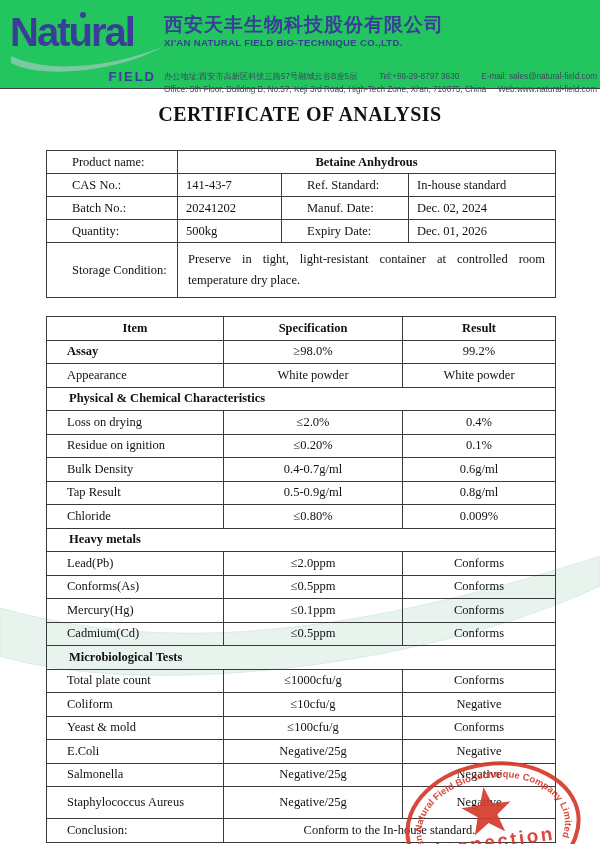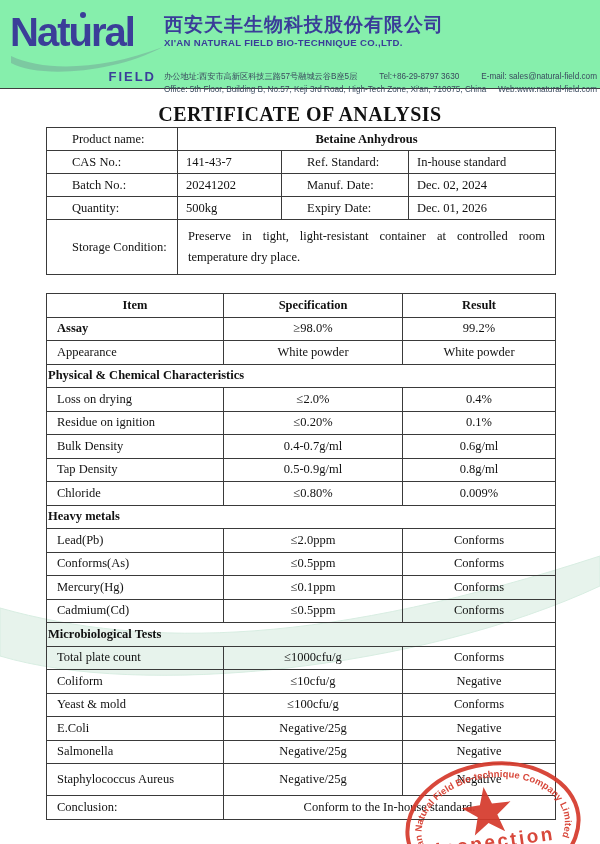--- a/index.html
+++ b/index.html
@@ -1,53 +1,53 @@
 <!DOCTYPE html>
 <html><head>
 <meta charset="utf-8">
 <style>
   html,body{margin:0;padding:0;}
   .page{position:relative;width:600px;height:844px;background:#ffffff;overflow:hidden;
         font-family:"Liberation Serif",serif;color:#111;}
   
-  .header{position:relative;height:88px;border-bottom:1.5px solid #3f3f3f;z-index:2;background:#86efac;}
+  .header{position:relative;height:88px;border-bottom:1.5px solid #3f3f3f;z-index:2;background:#22c55e;}
   .logo{position:absolute;left:10px;top:12px;width:152px;height:70px;}
   .logo-natural{font-family:"Liberation Sans",sans-serif;font-weight:bold;font-size:40px;
         letter-spacing:-2px;line-height:1;color:#3B3E99;}
   .logo-tdot{position:absolute;left:70px;top:0px;width:6px;height:6px;border-radius:50%;background:#3B3E99;}
   .logo-swoosh{position:absolute;left:0;top:34px;width:155px;height:30px;}
   .logo-field{position:absolute;right:6px;bottom:-2px;font-family:"Liberation Sans",sans-serif;
         font-weight:bold;font-size:13px;letter-spacing:2px;color:#3B3E99;}
   .cobox{position:absolute;left:164px;top:14px;right:3px;}
   .co-cn{font-family:"Liberation Sans","DejaVu Sans",sans-serif;font-weight:bold;font-size:19px;
         letter-spacing:1px;color:#3A3D99;line-height:1.15;}
   .co-en{font-family:"Liberation Sans",sans-serif;font-weight:bold;font-size:9.6px;
         letter-spacing:0.3px;color:#3A3D99;margin-top:1px;}
   .contact{margin-top:22px;font-family:"Liberation Sans","DejaVu Sans",sans-serif;
         font-size:8.2px;color:#3A4A5E;}
   .contact-row{display:flex;justify-content:space-between;line-height:1.6;white-space:nowrap;}
   
   .watermark{position:absolute;left:0;top:528px;width:600px;height:190px;z-index:0;}
   
   .doc{position:relative;z-index:1;}
   .doc-title{text-align:center;font-weight:bold;font-size:20px;letter-spacing:0.5px;
-        margin:14px 0 1px 0;}
+        margin:14px 0 24px 0;}
   table{border-collapse:collapse;width:509px;margin-left:46px;font-size:12.5px;color:#111;
         table-layout:fixed;}
   td{border:1px solid #3a3a3a;padding:1px 8px;height:20px;overflow:hidden;}
   .t1{margin-bottom:18px;}
   .t1 td.lbl{padding-left:25px;}
   .t1 td.storage-val{height:50px;line-height:1.7;text-align:justify;padding:2px 10px;}
   .t1 td.storage-lbl{height:50px;}
   .c{text-align:center;}
   .b{font-weight:bold;}
   .t2 td{height:20.5px;}
-  .t2 td.item{padding-left:10px;border-radius:6px;}
+  .t2 td.item{padding-left:20px;border-radius:6px;}
   .t2 tr.tall td{height:29px;}
-  .t2 td.section{font-weight:bold;padding-left:1px;}
+  .t2 td.section{font-weight:bold;padding-left:22px;}
   
   .stamp{position:absolute;left:401px;top:756px;width:192px;height:142px;z-index:3;opacity:0.92;}
 </style>
 </head>
 <body>
 
 <div class="page">
 
   <svg class="watermark" viewBox="0 0 600 190" aria-hidden="true">
     <path d="M0,80 C150,122 330,116 600,28 L600,58 C420,142 140,170 0,128 Z" fill="#DFF0E6" stroke="#CBE7D8" stroke-width="1" opacity="0.75"></path>
@@ -153,21 +153,21 @@
             <td class="item">Residue on ignition</td>
             <td class="c">≤0.20%</td>
             <td class="c">0.1%</td>
           </tr>
           <tr>
             <td class="item">Bulk Density</td>
             <td class="c">0.4-0.7g/ml</td>
             <td class="c">0.6g/ml</td>
           </tr>
           <tr>
-            <td class="item">Tap Density</td>
+            <td class="item">Tap Result</td>
             <td class="c">0.5-0.9g/ml</td>
             <td class="c">0.8g/ml</td>
           </tr>
           <tr>
             <td class="item">Chloride</td>
             <td class="c">≤0.80%</td>
             <td class="c">0.009%</td>
           </tr>
           <tr>
             <td class="section" colspan="3">Heavy metals</td>

